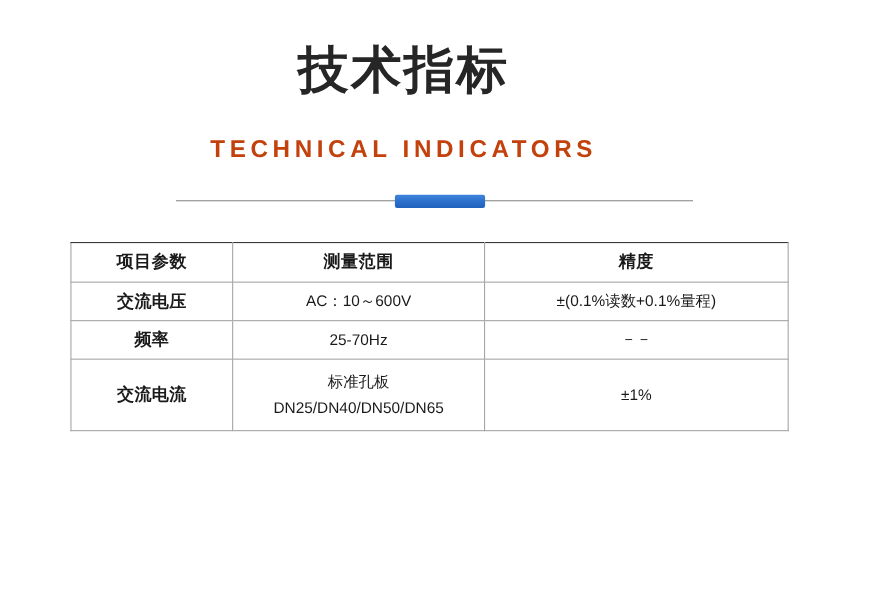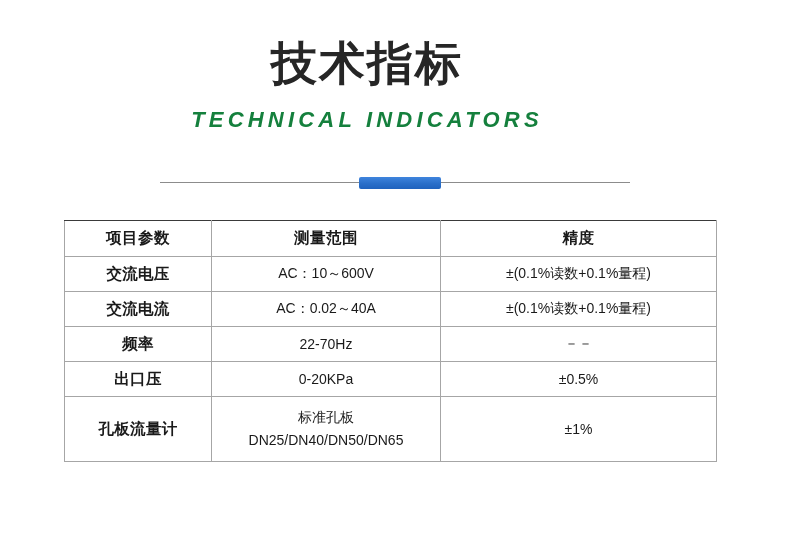--- a/index.html
+++ b/index.html
@@ -38,29 +38,28 @@
     padding-top: 36px;
     font-size: 46px;
     line-height: 54px;
     font-weight: 700;
     color: #262626;
     letter-spacing: 2px;
     font-family: "Liberation Sans", "DejaVu Sans", sans-serif;
   }
 
   .subtitle {
-    margin: 0;
+    margin: 16px;
     padding-top: 17px;
     font-size: 22px;
     line-height: 26px;
     font-weight: 700;
-    color: #15803d;
+    color: #c2410c;
     letter-spacing: 4.2px;
     font-family: "Liberation Sans", "DejaVu Sans", sans-serif;
-    font-style: italic;
   }
 
   
   .divider {
     position: absolute;
     left: 160px;
     top: 177px;
     width: 470px;
     height: 12px;
   }
@@ -171,42 +170,32 @@
       </tr>
     </thead>
     <tbody>
 
       <tr>
         <td class="param">交流电压</td>
         <td>AC：10～600V</td>
         <td>±(0.1%读数+0.1%量程)</td>
       </tr>
 
-      <tr>
-        <td class="param">交流电流</td>
-        <td>AC：0.02～40A</td>
-        <td>±(0.1%读数+0.1%量程)</td>
-      </tr>
 
       <tr>
         <td class="param">频率</td>
-        <td>22-70Hz</td>
+        <td>25-70Hz</td>
         <td>－－</td>
       </tr>
 
 
 
-      <tr>
-        <td class="param">出口压</td>
-        <td>0-20KPa</td>
-        <td>±0.5%</td>
-      </tr>
 
       <tr class="xtall">
-        <td class="param">孔板流量计</td>
+        <td class="param">交流电流</td>
         <td>
           <span class="cell-lines">
             <span>标准孔板</span>
             <span>DN25/DN40/DN50/DN65</span>
           </span>
         </td>
         <td>±1%</td>
       </tr>
 
     </tbody>

